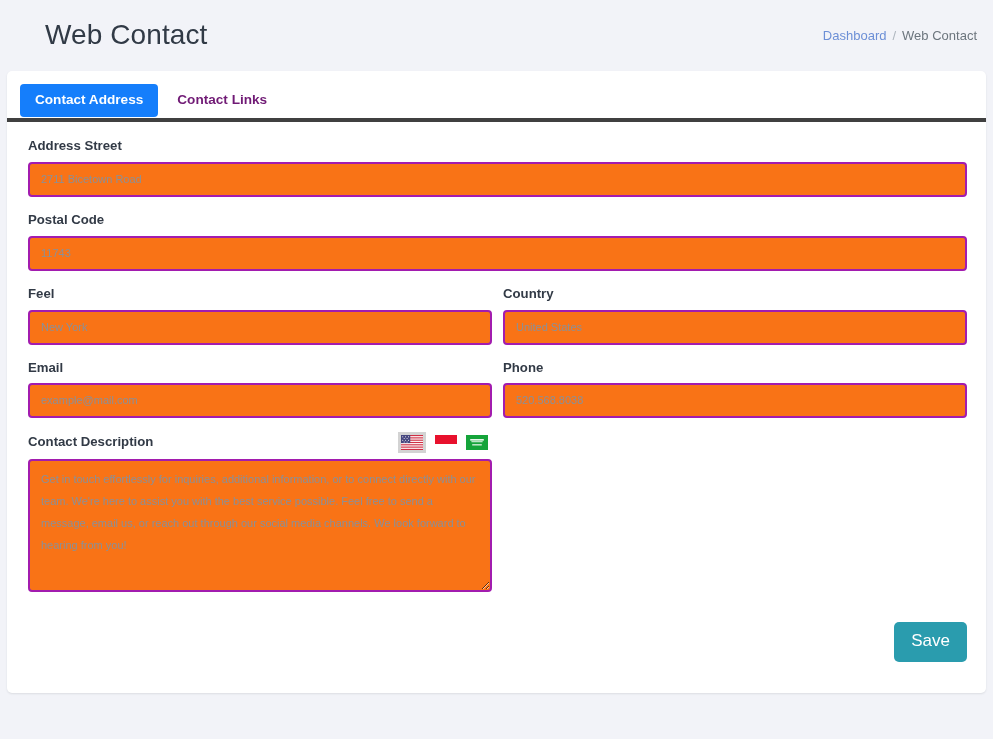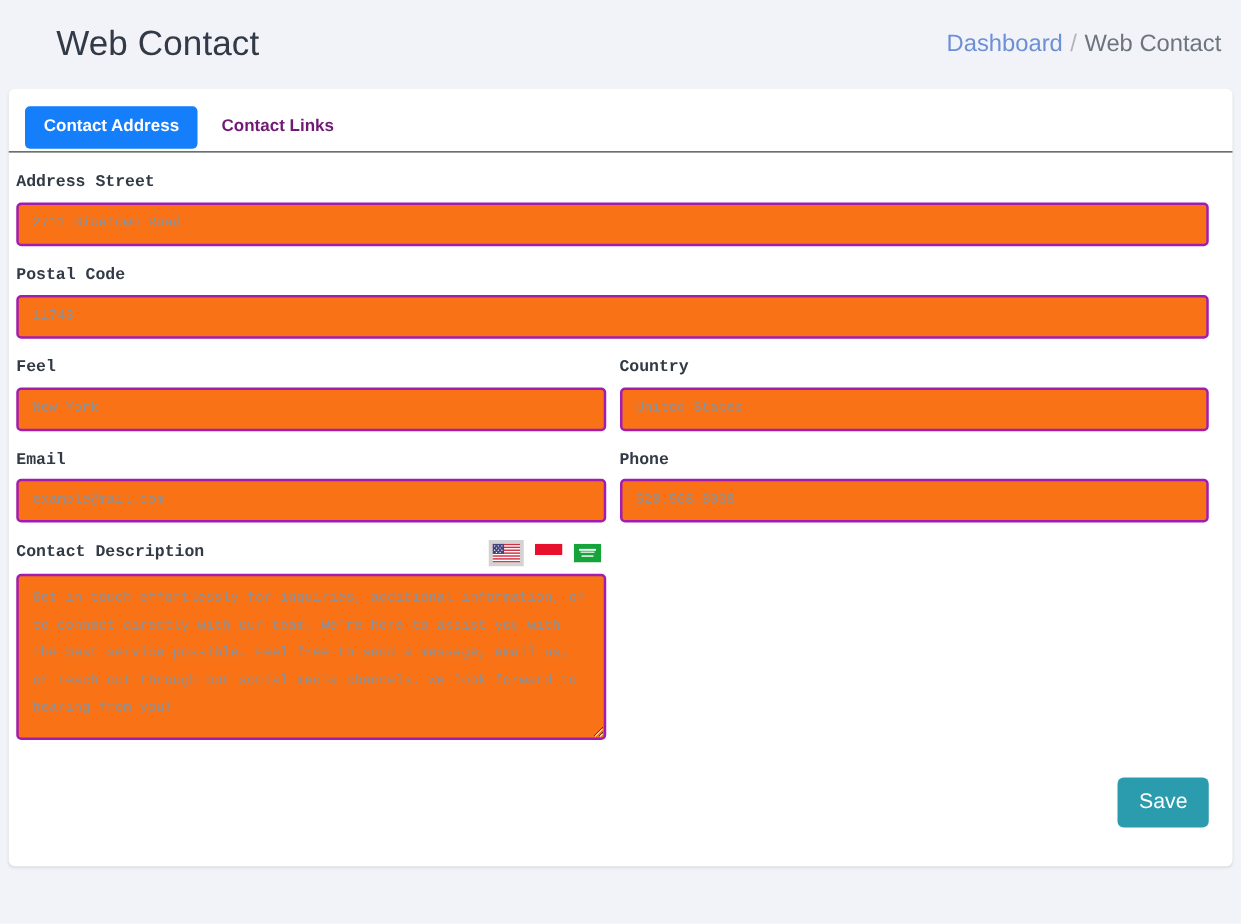--- a/index.html
+++ b/index.html
@@ -28,21 +28,21 @@
   }
   .page-title {
     font-size: 28px;
     font-weight: 400;
     color: #313a46;
     letter-spacing: 0.1px;
     line-height: 1;
     padding-bottom: 2px;
   }
   .breadcrumb {
-    font-size: 19px;
+    font-size: 13px;
     color: #6c757d;
     display: flex;
     align-items: center;
     gap: 6px;
     white-space: nowrap;
   }
   .breadcrumb .crumb-link {
     color: #6c8fd6;
     text-decoration: none;
     cursor: pointer;
@@ -65,21 +65,21 @@
     padding: 0;
   }
 
   
   .tab-bar {
     display: flex;
     align-items: center;
     gap: 4px;
     padding: 12px 0 0 13px;
     height: 51px;
-    border-bottom: 1px solid #404040;
+    border-bottom: 4px solid #404040;
   }
   .tab {
     font-size: 13.6px;
     padding: 8px 15px 9px;
     border-radius: 4px;
     cursor: pointer;
     line-height: 1.2;
     border: none;
     background: transparent;
     font-family: inherit;
@@ -90,22 +90,21 @@
     font-weight: 700;
   }
   .tab.inactive {
     color: #701a75;
     font-weight: 700;
     text-align: center;
   }
 
   
   .form-body {
-    padding: 16px 19px 0 6px;
-    font-family: Liberation Mono, monospace;
+    padding: 16px 19px 0 21px;
   }
   .row {
     display: flex;
     gap: 11px;
   }
   .col { flex: 1 1 0; min-width: 0; }
   .col-full { width: 100%; }
 
   .field { margin-bottom: 15px; }
 

